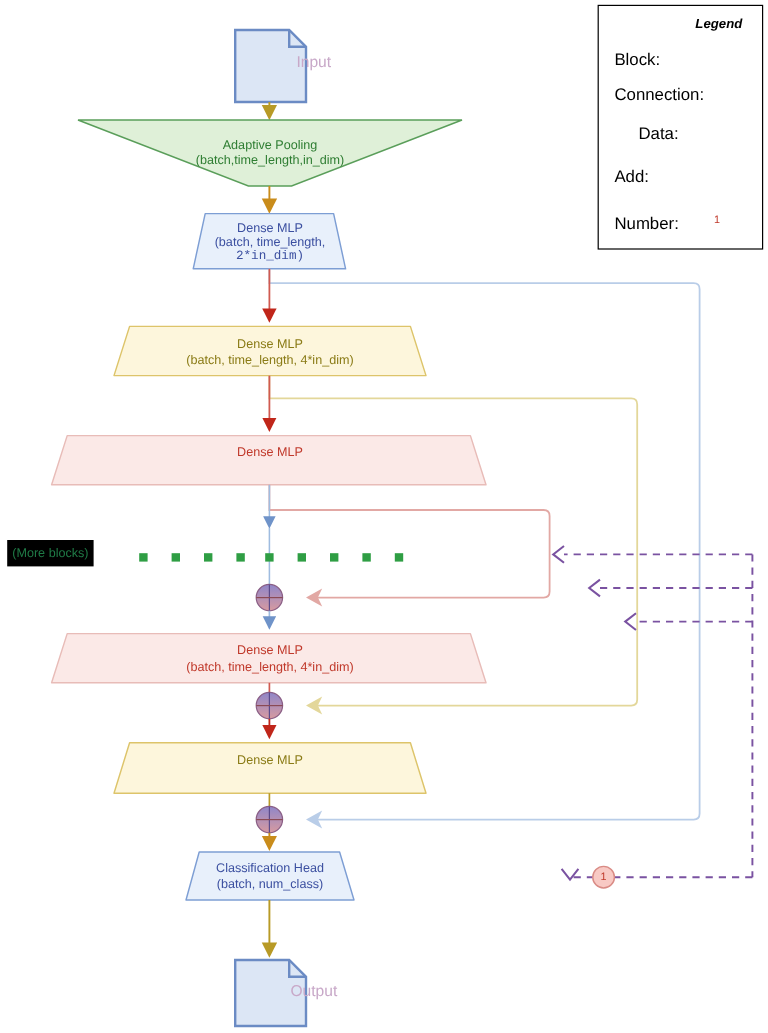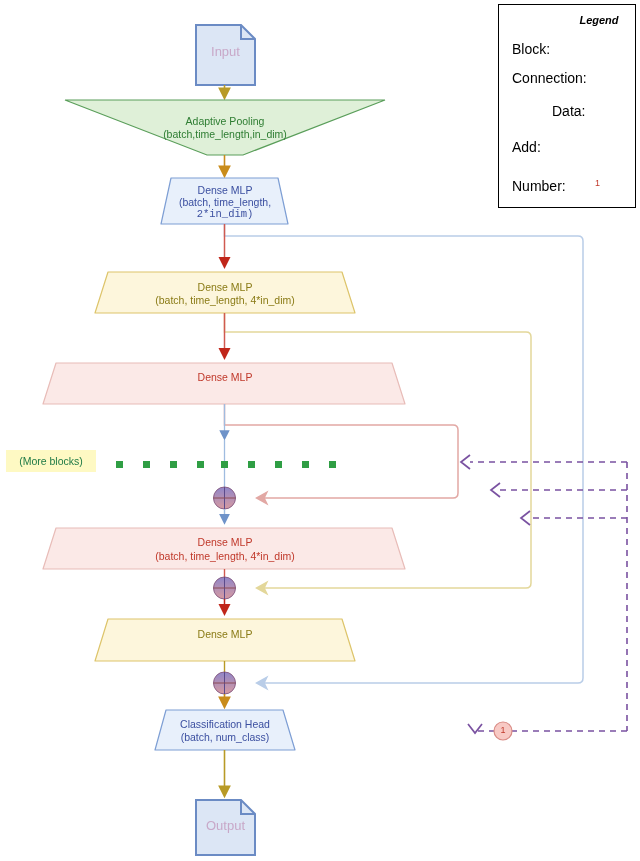--- a/index.html
+++ b/index.html
@@ -2,28 +2,28 @@
 <html><head>
 <meta charset="utf-8">
 <style>
   html,body{margin:0;padding:0;background:#ffffff;}
   body{width:640px;height:861px;position:relative;overflow:hidden;
        font-family:"Liberation Sans","DejaVu Sans",sans-serif;}
   #stage{position:absolute;left:0;top:0;width:640px;height:861px;}
   svg.layer{position:absolute;left:0;top:0;width:640px;height:861px;}
   .lbl{position:absolute;text-align:center;line-height:1.18;pointer-events:none;}
   .t11{font-size:10.5px;}
-  .t13{font-size:13px;}
+  .t13{font-size:13px;padding-left:36px;}
   .legend-box{position:absolute;left:498px;top:4px;width:138px;height:204px;
       background:#ffffff;border:1.4px solid #000;box-sizing:border-box;}
   .legend-title{position:absolute;left:498px;top:14px;width:138px;text-align:center;
       font-size:11px;font-style:italic;font-weight:bold;color:#000;margin-left:32px;}
   .legend-row{position:absolute;font-size:14px;color:#000;}
-  .moreblocks{position:absolute;left:6px;top:450px;width:90px;height:22px;
-      background:#fef9c3;color:#1f7a46;font-size:10.5px;display:flex;
+  .moreblocks{position:absolute;left:6px;top:450px;width:72px;height:22px;
+      background:#000000;color:#1f7a46;font-size:10.5px;display:flex;
       align-items:center;justify-content:center;}
   .skiplabel{position:absolute;left:404px;top:743px;width:140px;text-align:center;
       font-size:10.5px;color:#6a4fa3;line-height:1.35;}
 </style>
 </head>
 <body>
 
 <div id="stage">
 
   <svg class="layer" viewBox="0 0 640 861">
@@ -215,18 +215,18 @@
   <div class="lbl t11" style="left:155px;top:731px;width:140px;color:#3b4fa0;">(batch, num_class)</div>
 
   <div class="lbl t13" style="left:196px;top:818px;width:59px;color:#c8a8c8;">Output</div>
 
   <div class="lbl" style="left:494px;top:725px;width:18px;font-size:9px;color:#c0392b;">1</div>
 
   <div class="legend-box"></div>
   <div class="legend-title">Legend</div>
   <div class="legend-row" style="left:512px;top:41px;">Block:</div>
   <div class="legend-row" style="left:512px;top:70px;">Connection:</div>
-  <div class="legend-row" style="left:508px;top:103px;padding-left:44px;">Data:</div>
+  <div class="legend-row" style="left:488px;top:103px;padding-left:44px;">Data:</div>
   <div class="legend-row" style="left:512px;top:139px;">Add:</div>
   <div class="legend-row" style="left:512px;top:178px;">Number:</div>
   <div class="legend-row" style="left:595px;top:178px;font-size:9px;color:#c0392b;">1</div>
 
 </div>
 
 </body></html>

